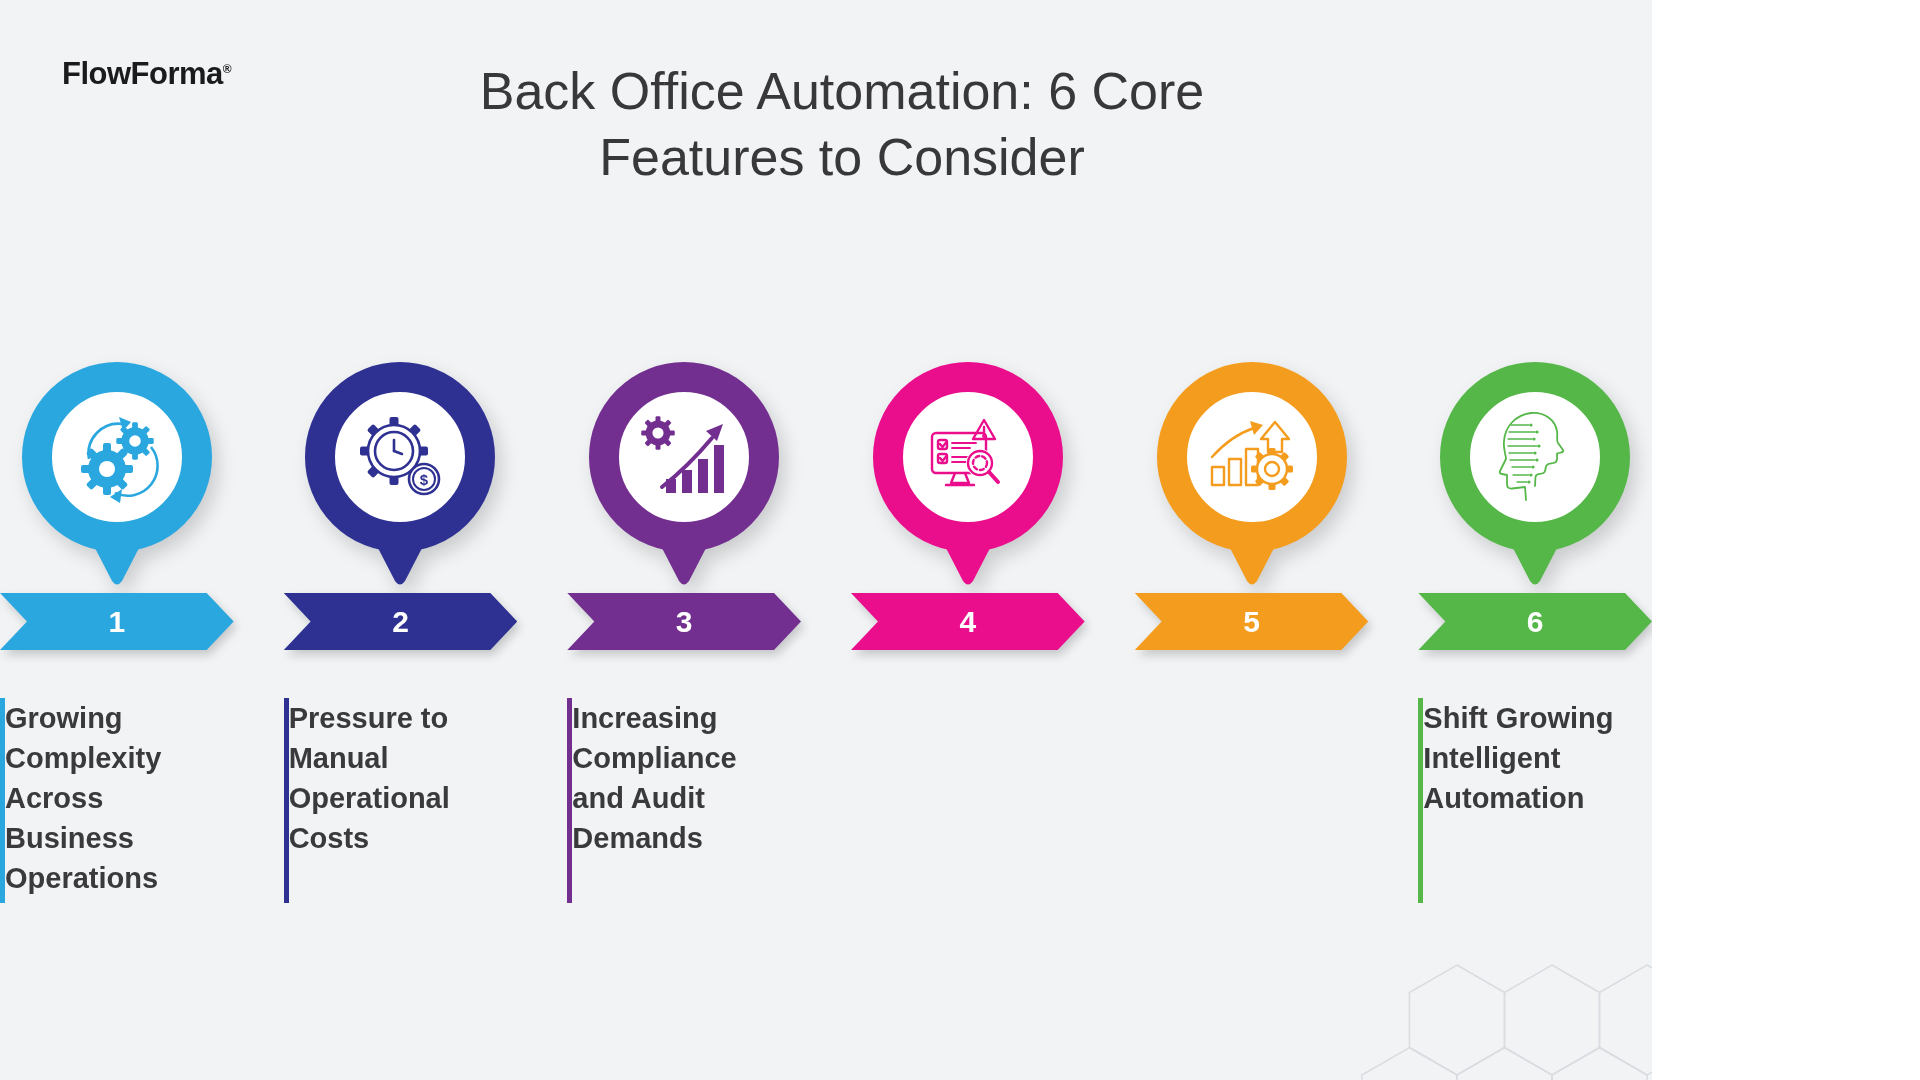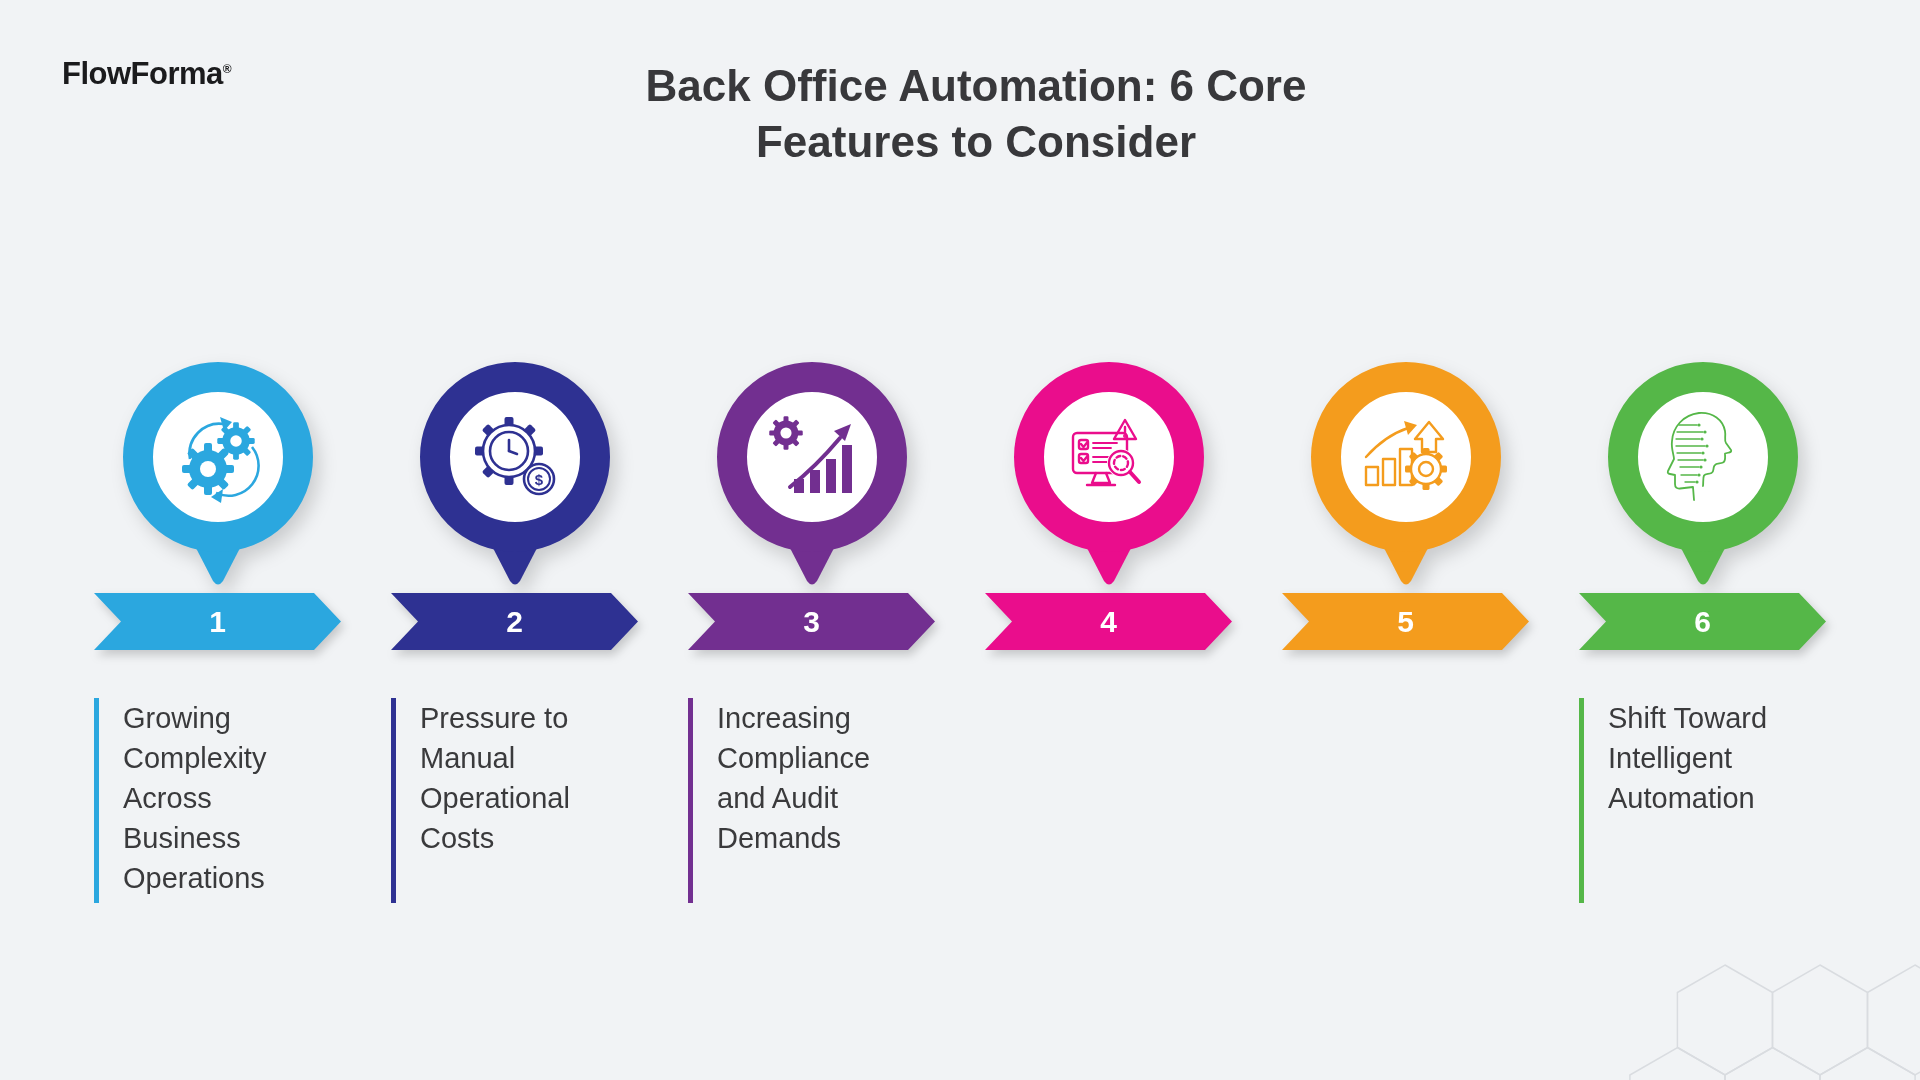--- a/index.html
+++ b/index.html
@@ -1,50 +1,50 @@
 <!DOCTYPE html>
 <html><head>
 <meta charset="utf-8">
 <style>
   html,body { margin:0; padding:0; }
   .stage {
-    position:relative; width:1920px; height:1080px; overflow:hidden;
+    position:relative; width:1652px; height:1080px; overflow:hidden;
     background:#F1F3F5;
     font-family:"Liberation Sans","DejaVu Sans",sans-serif;
     color:#3A3A3C;
   }
   .logo {
     position:absolute; left:62px; top:56px;
     font-size:31px; font-weight:bold; letter-spacing:-0.5px; color:#1B1B1D;
   }
   .logo sup { font-size:12px; vertical-align:super; }
   .page-title {
     position:absolute; left:0; right:0; top:58px;
     text-align:center; white-space:pre-line;
-    font-size:44px; line-height:1.27; font-weight:bold; color:#38383B;padding-left:32px;
+    font-size:52px; line-height:1.27; font-weight:normal; color:#38383B;padding-left:32px;
   }
   .columns {
     position:absolute; top:357px; left:0; right:0;
     display:flex; justify-content:center; gap:50px;
   }
   .column { width:247px; display:flex; flex-direction:column; align-items:stretch; color:var(--accent,#333); }
   .marker { width:200px; height:232px; margin:0 auto; display:block;
     filter:drop-shadow(6px 9px 9px rgba(0,0,0,0.16)); }
   .banner { margin-top:4px; filter:drop-shadow(3px 5px 5px rgba(0,0,0,0.18)); }
   .banner-shape {
     display:block; height:57px; background:var(--accent,#333);
     clip-path:polygon(0 0, calc(100% - 27px) 0, 100% 50%, calc(100% - 27px) 100%, 0 100%, 27px 50%);
     text-align:center; line-height:57px;
     font-size:30px; font-weight:bold; color:#FFFFFF;
   }
   .label {
     margin-top:48px; min-height:205px; box-sizing:border-box;
     border-left:5px solid var(--accent,#333);
-    padding-left:24px; white-space:pre-line;
-    font-size:29px; line-height:1.38; font-weight:normal; color:#3A3A3C;
+    white-space:pre-line;
+    font-size:29px; line-height:1.38; font-weight:bold; color:#3A3A3C;
   }
   .hexes { position:absolute; right:0; bottom:0; }
   svg text { font-family:"Liberation Sans","DejaVu Sans",sans-serif; }
 </style>
 </head>
 <body>
 
 <div class="stage" style="background: rgb(241, 243, 245);">
 
   <div class="logo"><span>FlowForma</span><sup>®</sup></div>
@@ -266,21 +266,21 @@
             <line x1="28" y1="68" x2="44" y2="68"></line>
               <circle cx="46" cy="68" r="1.6" fill="currentColor" stroke="none"></circle>
             <line x1="32" y1="75" x2="42" y2="75"></line>
               <circle cx="44" cy="75" r="1.6" fill="currentColor" stroke="none"></circle>
           </g>
         </g>
       </svg>
       <div class="banner">
         <span class="banner-shape">6</span>
       </div>
-      <div class="label">Shift Toward
+      <div class="label">Shift Growing
 Intelligent
 Automation</div>
     </div>
 
   </div>
 
   <svg class="hexes" width="340" height="170" viewBox="0 0 340 170">
     <g fill="none" stroke="#D9DCE0" stroke-width="1.5">
       <path d="M145,55 l47.6,27.5 v55 l-47.6,27.5 l-47.6,-27.5 v-55 z"></path>
       <path d="M240,55 l47.6,27.5 v55 l-47.6,27.5 l-47.6,-27.5 v-55 z"></path>

